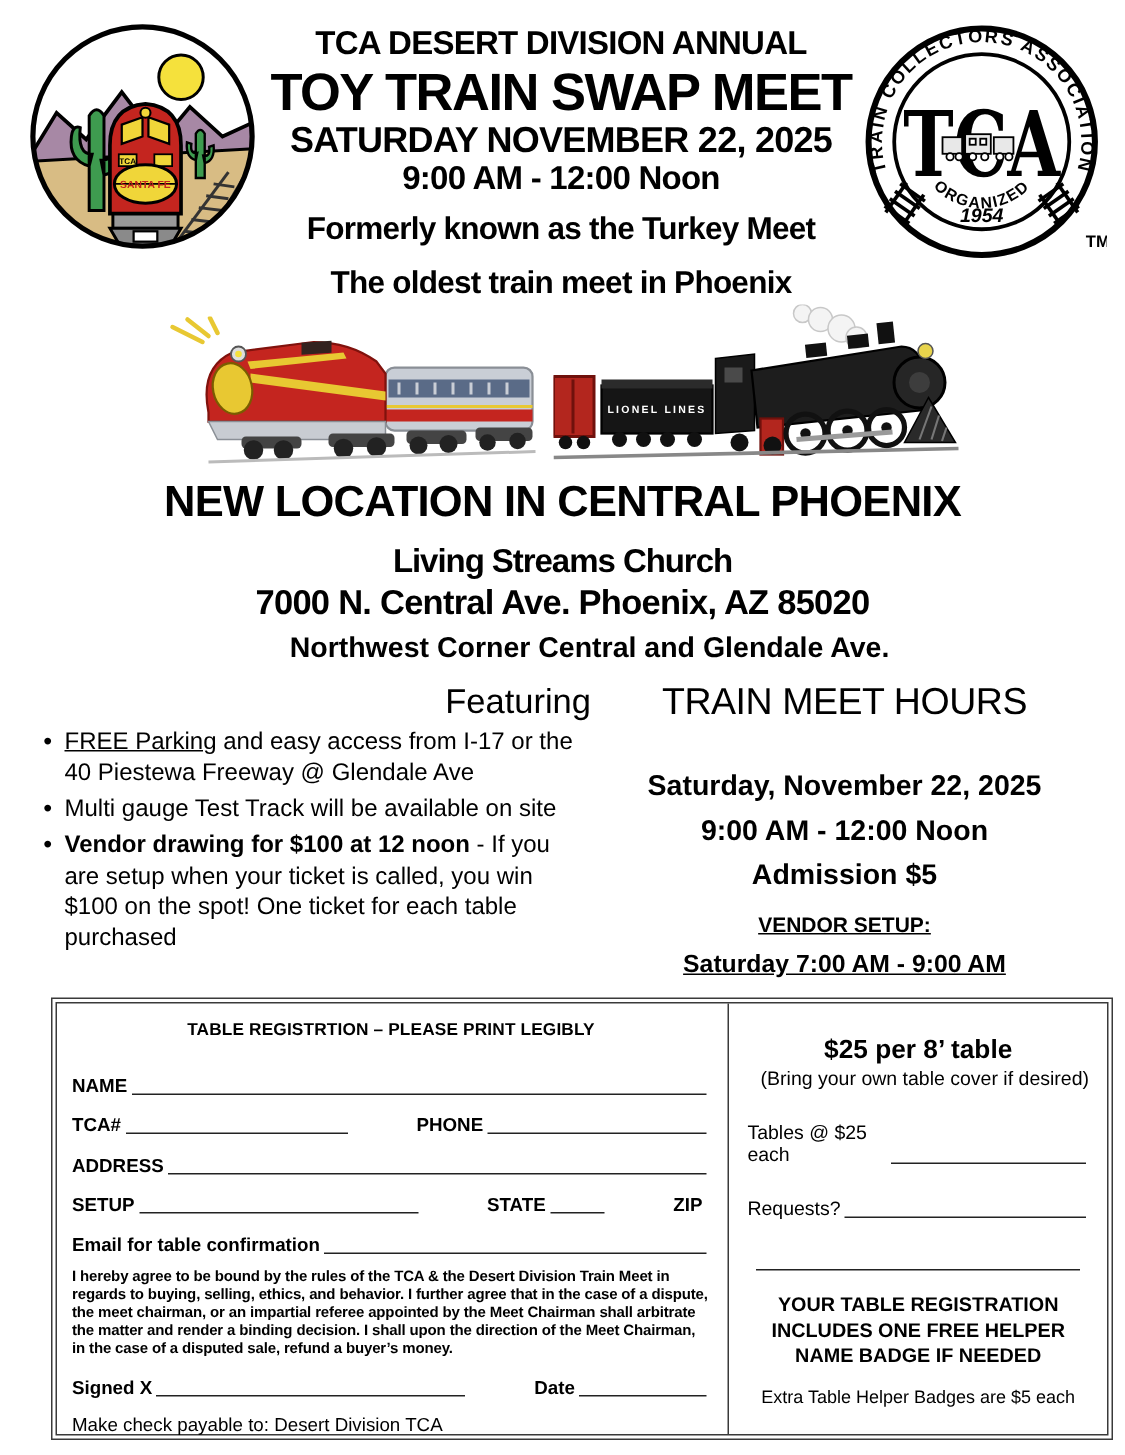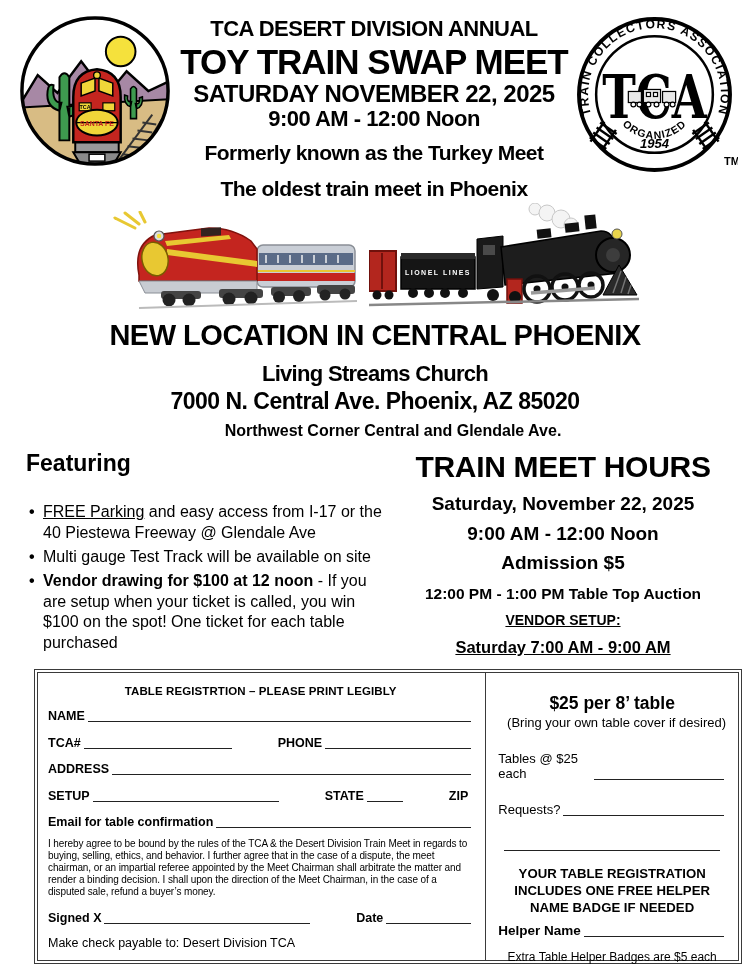--- a/index.html
+++ b/index.html
@@ -19,48 +19,48 @@
   .h-sub2  { font-size:21px; font-weight:bold; margin-top:12px; letter-spacing:-0.5px;}
 
   
   .trains { display:flex; justify-content:center; align-items:flex-end; gap:10px; height:108px; margin-top:2px; }
 
   
   .location { text-align:center; margin-top:8px; }
   .loc-heading { font-size:29px; font-weight:bold; letter-spacing:-0.5px; }
   .loc-venue   { font-size:22px; font-weight:bold; letter-spacing:-0.7px; margin-top:9px; }
   .loc-address { font-size:23px; font-weight:bold; letter-spacing:-0.5px; margin-top:1px; }
-  .loc-corner  { font-size:16px; font-weight:bold; margin-top:7px;padding-left:36px; }
+  .loc-corner  { font-size:19px; font-weight:bold; margin-top:7px;padding-left:36px; }
 
   
   .columns { display:flex; margin-top:10px; padding:0 18px 0 26px; }
   .featuring { flex:0 0 368px; }
-  .feat-head { text-align:left; font-size:23px; font-weight:bold; margin-bottom:25px; }
+  .feat-head { text-align:right; font-size:23px; font-weight:normal; margin-bottom:4px; }
   .feat-list { list-style:none; font-size:16px; line-height:1.3; }
   .feat-list li { position:relative; padding-left:17px; margin-bottom:3px; }
   .feat-list li::before { content:"•"; position:absolute; left:3px; top:0; font-weight:bold; }
   .hours { flex:1; text-align:center; }
-  .hours-head { font-size:30px; font-weight:bold; margin-bottom:5px; letter-spacing:-0.3px; }
+  .hours-head { font-size:25px; font-weight:normal; margin-bottom:27px; letter-spacing:-0.3px; }
   .hours-line { font-size:19px; font-weight:bold; line-height:1.55; }
   .hours-auction { font-size:15.5px; font-weight:bold; margin-top:7px; }
   .vendor-label { font-size:14px; font-weight:bold; text-decoration:underline; margin-top:9px; }
   .vendor-time  { font-size:16.5px; font-weight:bold; text-decoration:underline; margin-top:10px; }
 
   
   .formbox { margin:12px 8px 0 34px; border:1.5px solid #3a3a3a; padding:2px; height:295px; }
   .formbox-inner { border:1.2px solid #3a3a3a; display:flex; height:100%; }
   .form-left { flex:0 0 424px; border-right:1.5px solid #3a3a3a; padding:7px 12px 4px 10px; }
   .form-right { flex:1; padding:6px 12px; }
 
-  .form-title { text-align:center; font-size:11.5px; font-weight:bold; margin:5px 0 12px; letter-spacing:0.1px; }
+  .form-title { text-align:center; font-size:11.5px; font-weight:bold; margin:5px 0 24px; letter-spacing:0.1px; }
   .frow { display:flex; align-items:flex-end; margin-top:12.5px; font-size:12.5px; font-weight:bold; }
   .wline { border-bottom:1.4px solid #222; flex:1; height:8px; margin:0 2px 1px 3px; }
   .w150 { flex:0 0 148px; } .w190 { flex:0 0 186px; } .w38 { flex:0 0 36px; } .w85 { flex:0 0 85px; }
   .lblgap { margin-left:8px;padding-left:36px; }
-  .agreement { font-size:10px; line-height:1.2; margin-top:9px; letter-spacing:-0.1px; }
+  .agreement { font-size:10px; line-height:1.2; margin-top:9px; letter-spacing:-0.1px;font-weight:bold; }
   .check-row { font-size:12.5px; margin-top:11px; }
 
   .price-head { text-align:center; font-size:17.5px; font-weight:bold; margin-top:14px; }
   .price-note { text-align:right; font-size:13px; margin-top:1px; }
   .prow { display:flex; align-items:flex-end; font-size:13px; margin-top:21px; }
   .prow .wline { flex:0 0 130px; }
   .prow2 .wline { flex:1; }
   .contline { margin-top:26px; }
   .contline .wline { flex:1; margin:0 6px; }
   .badge-info { text-align:center; font-size:13.2px; font-weight:bold; line-height:1.3; margin-top:14px; padding:0 8px; }
@@ -303,21 +303,20 @@
           <li><span style="text-decoration: underline;">FREE Parking</span><span> and easy access from I-17 or the 40 Piestewa Freeway @ Glendale Ave</span></li>
           <li><span>Multi gauge Test Track will be available on site</span></li>
           <li><span style="font-weight: bold;">Vendor drawing for $100 at 12 noon</span><span> - If you are setup when your ticket is called, you win $100 on the spot! One ticket for each table purchased</span></li>
         </ul>
     </div>
     <div class="hours">
       <div class="hours-head">TRAIN MEET HOURS</div>
       <div class="hours-line">Saturday, November 22, 2025</div>
       <div class="hours-line">9:00 AM - 12:00 Noon</div>
       <div class="hours-line">Admission $5</div>
-      <div class="hours-auction">12:00 PM - 1:00 PM Table Top Auction</div>
       <div class="vendor-label">VENDOR SETUP:</div>
       <div class="vendor-time">Saturday 7:00 AM - 9:00 AM</div>
     </div>
   </div>
 
   <div class="formbox">
     <div class="formbox-inner">
 
       <div class="form-left">
         <div class="form-title">TABLE REGISTRTION – PLEASE PRINT LEGIBLY</div>
@@ -373,24 +372,20 @@
         <div class="prow prow2">
           <span class="lbl">Requests?</span>
           <span class="wline"></span>
         </div>
         <div class="prow contline">
           <span class="wline"></span>
         </div>
 
         <div class="badge-info">YOUR TABLE REGISTRATION INCLUDES ONE FREE HELPER NAME BADGE IF NEEDED</div>
 
-        <div class="helper-row">
-          <span class="lbl">Helper Name</span>
-          <span class="wline"></span>
-        </div>
 
         <div class="small-center">Extra Table Helper Badges are $5 each</div>
 
       </div>
 
     </div>
   </div>
 
 </div>
 

